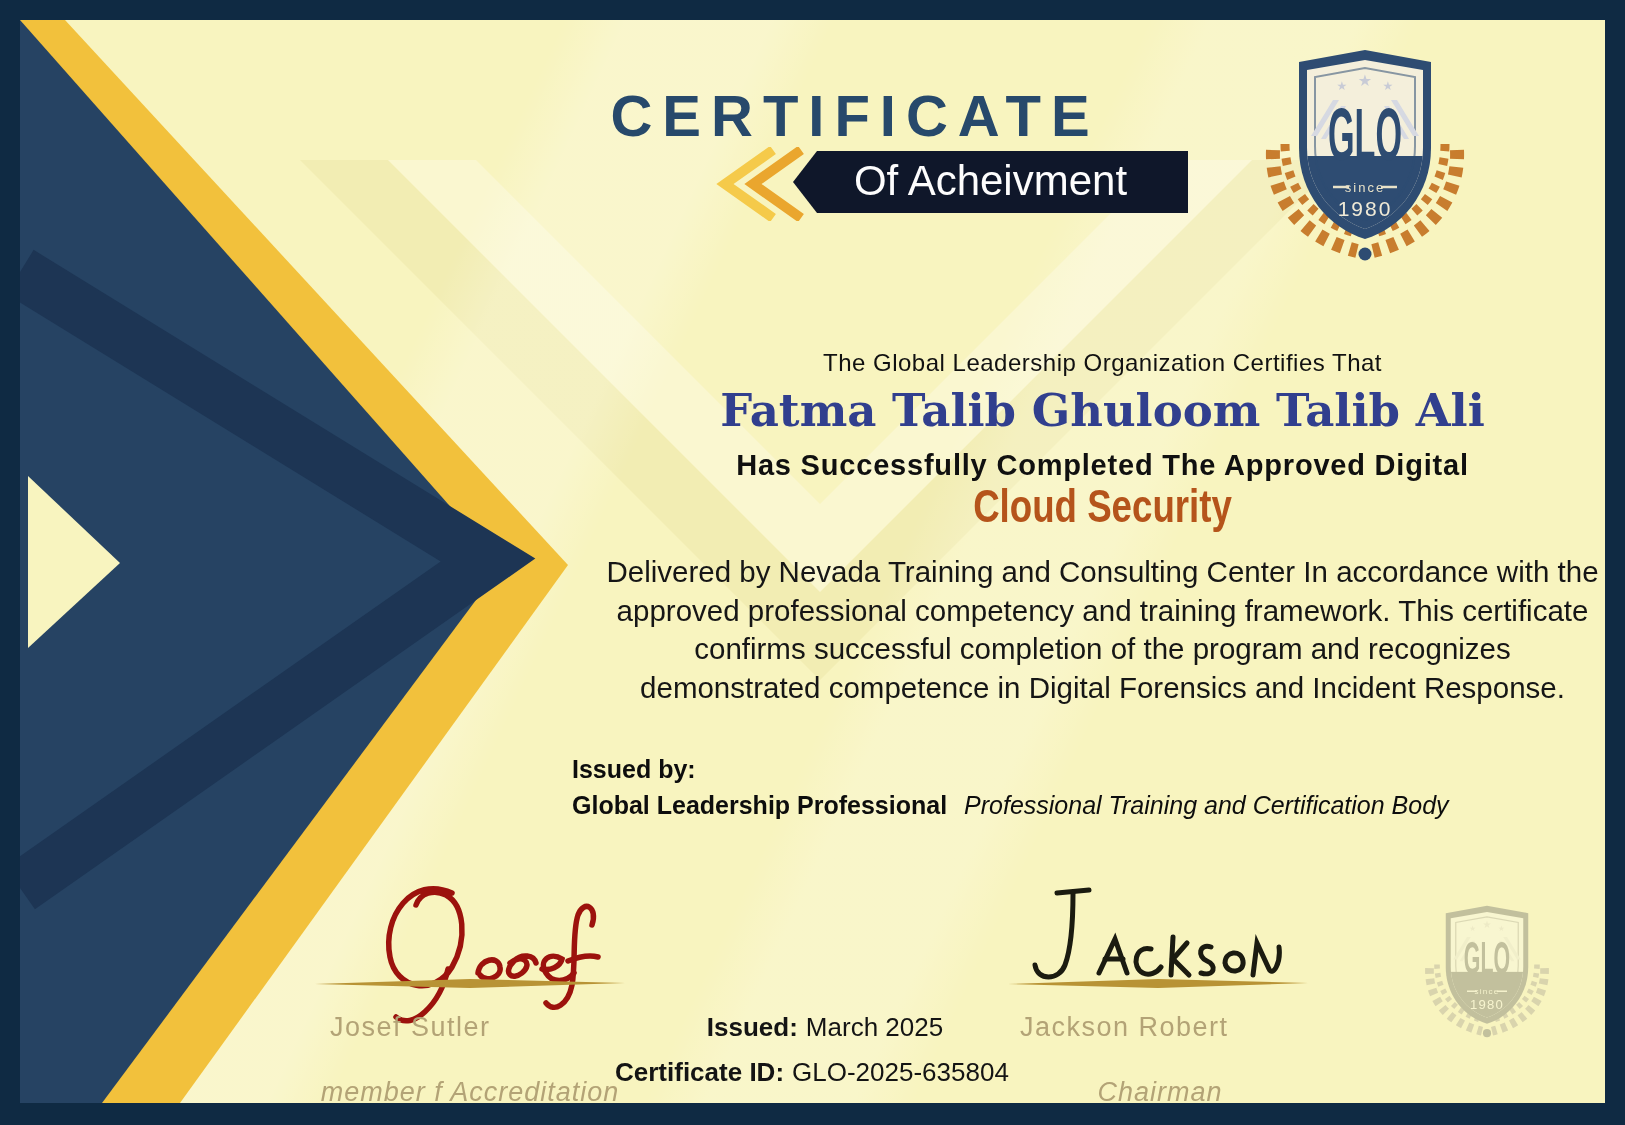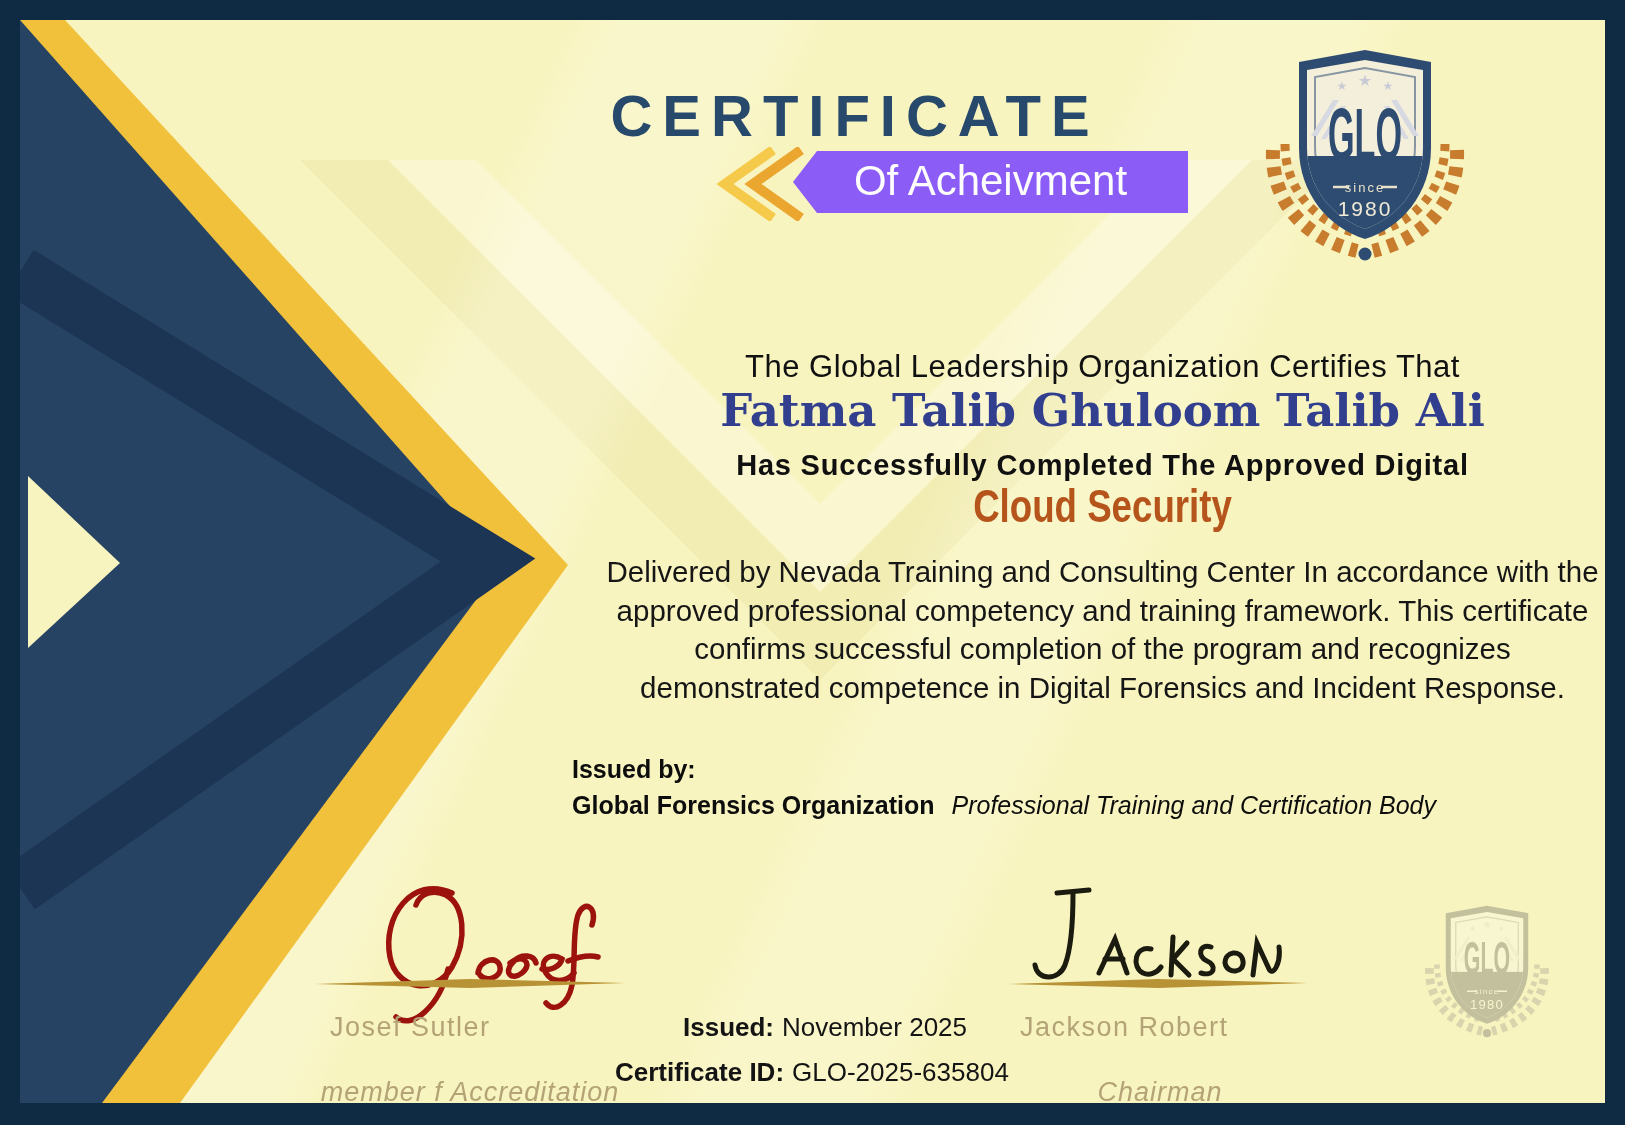--- a/index.html
+++ b/index.html
@@ -26,32 +26,32 @@
   .bg-chevrons,.left-decoration{position:absolute;left:0;top:0;}
   .abs{position:absolute;}
   
   .main-title{
     left:525px;top:48px;width:620px;height:95px;
     font-size:58px;font-weight:600;letter-spacing:10px;
     color:#27496b;text-align:center;line-height:95px;white-space:nowrap;
   }
   .banner{
     left:773px;top:131px;width:395px;height:62px;
-    background:#8b5cf6;
+    background:#0f172a;
     clip-path:polygon(24px 0,100% 0,100% 100%,24px 100%,0 50%);
     color:#fdfdfd;font-size:42px;font-weight:500;
     text-align:center;line-height:60px;
   }
   .banner-chevrons{left:695px;top:127px;}
   
   .badge{left:1225px;top:18px;}
   .watermark{left:1392px;top:878px;opacity:0.3;filter:grayscale(0.9) brightness(1.05);}
   
   .center-block{left:580px;width:1005px;text-align:center;color:#161616;}
-  .intro-line{top:329px;font-size:31px;font-weight:500;letter-spacing:0.5px;color:#111;}
+  .intro-line{top:329px;font-size:24px;font-weight:500;letter-spacing:0.5px;color:#111;}
   .recipient-name{
     top:364px;font-family:"DejaVu Serif",serif;font-weight:bold;
     font-size:45px;color:#313f8e;
   }
   .completion-line{top:429px;font-size:29px;font-weight:600;letter-spacing:0.8px;color:#101010;}
   .program-title{
     top:458px;font-size:47px;font-weight:bold;color:#b5541b;
     transform:scaleX(0.78);letter-spacing:0px;
   }
   .description{
@@ -145,21 +145,21 @@
     </svg>
 
     <div class="abs center-block intro-line">The Global Leadership Organization Certifies That</div>
     <div class="abs center-block recipient-name">Fatma Talib Ghuloom Talib Ali</div>
     <div class="abs center-block completion-line">Has Successfully Completed The Approved Digital</div>
     <div class="abs center-block program-title">Cloud Security</div>
     <div class="abs center-block description">Delivered by Nevada Training and Consulting Center In accordance with the approved professional competency and training framework. This certificate confirms successful completion of the program and recognizes demonstrated competence in Digital Forensics and Incident Response.</div>
 
     <div class="abs issued-by-label">Issued by:</div>
     <div class="abs issuer-line">
-      <span class="issuer-name">Global Forensics Organization</span>
+      <span class="issuer-name">Global Leadership Professional</span>
       <span class="issuer-tagline">Professional Training and Certification Body</span>
     </div>
 
     <svg class="abs sig-left" width="260" height="185" viewBox="0 0 260 185">
       <g fill="none" stroke="#9c120d" stroke-width="5.5" stroke-linecap="round">
         <path d="M92 38 C52 20 22 62 30 102 C36 134 74 142 92 112 C108 84 104 50 86 40 C74 34 60 38 56 50"></path>
         <path d="M88 114 C80 150 52 176 36 162"></path>
         <path d="M118 118 c2 -14 20 -18 22 -6 c2 10 -14 16 -20 8"></path>
         <path d="M150 108 c12 -10 24 0 12 10 c-10 8 -20 0 -8 -12 c8 -8 20 -6 22 2"></path>
         <path d="M182 114 c8 2 18 -2 20 -10 c-12 -8 -24 2 -16 14 c6 10 20 10 28 0"></path>
@@ -187,21 +187,21 @@
         <path d="M238 90 L242 58 L254 84 C258 92 266 78 264 62"></path>
       </g>
     </svg>
     <svg class="abs sig-line-right" width="300" height="12" viewBox="0 0 300 12">
       <polygon points="0,6 150,1 300,5 150,10" fill="#b89335"></polygon>
     </svg>
     <div class="abs sign-name sign-right-name">Jackson Robert</div>
     <div class="abs sign-title sign-right-title">Chairman</div>
 
     <div class="abs issued-line">
-      <span class="bold-label">Issued:</span><span>November 2025</span>
+      <span class="bold-label">Issued:</span><span>March 2025</span>
     </div>
     <div class="abs certid-line">
       <span class="bold-label">Certificate ID:</span><span>GLO-2025-635804</span>
     </div>
 
     <svg class="abs watermark" width="150" height="144" viewBox="0 0 240 230">
       <use href="#glo-badge" xlink:href="#glo-badge"></use>
     </svg>
 
   </div>

